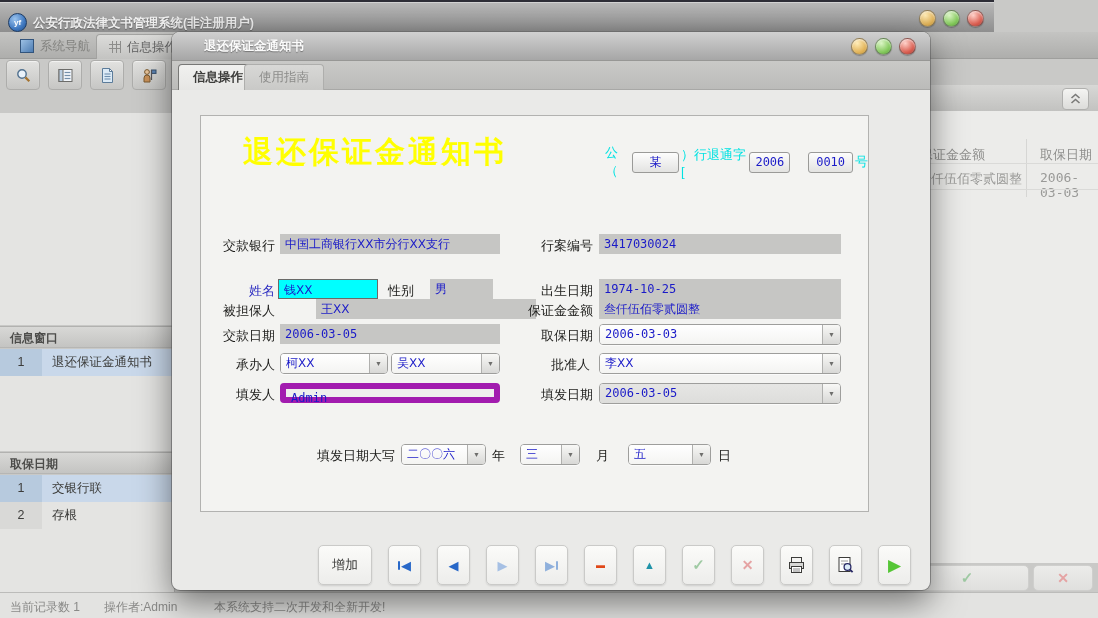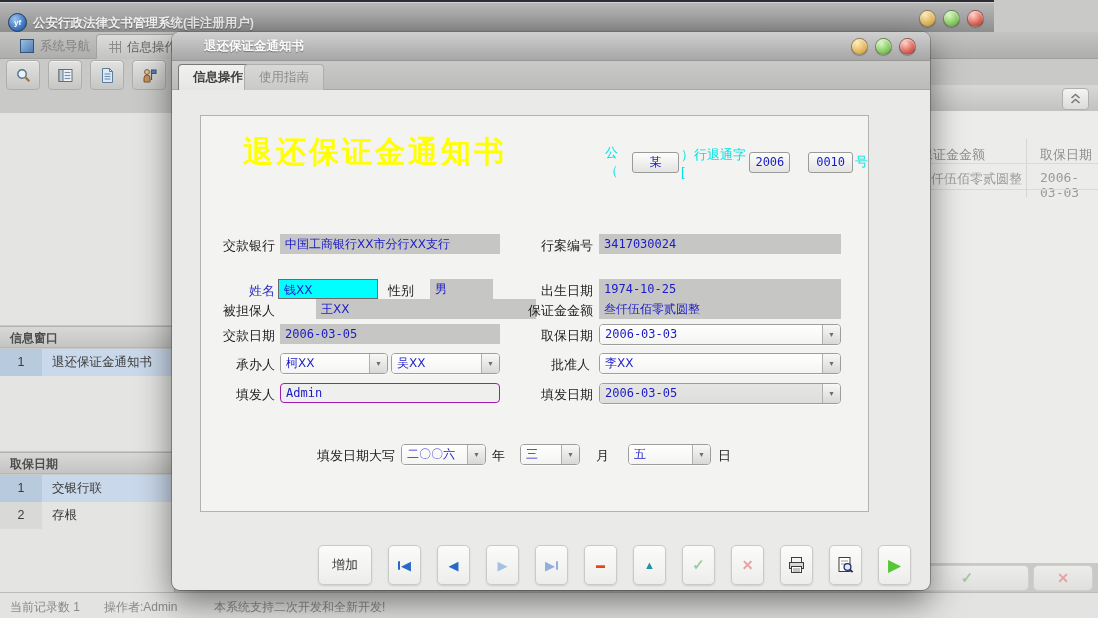--- a/index.html
+++ b/index.html
@@ -89,21 +89,21 @@
   .numbox{height:19px;border:1px solid #9a9a98;border-radius:3px;background:linear-gradient(#fdfdfd,#e3e3e1);
     display:flex;align-items:center;justify-content:center;
     font-family:"DejaVu Sans Mono",monospace;font-size:12px;color:#1a1ac8;margin:0 2px;}
   .frow{position:absolute;left:14px;right:14px;height:21px;}
   .flbl{position:absolute;top:3px;font-size:13px;color:#1d1d1b;}
   .flbl.r{text-align:right;}
   .flbl.blue{color:#2a2ac0;}
   .ffield{position:absolute;top:0;height:20px;line-height:20px;background:#c6c6c4;
     font-family:"DejaVu Sans Mono",monospace;font-size:12px;color:#1a1ac8;padding-left:5px;box-sizing:border-box;}
   .ffield.cyan{background:#00ffff;border:1px solid #6a6a68;}
-  .rfield{position:absolute;top:0;height:20px;line-height:18px;background:#efefed;border:1px solid #a21caf;
+  .rfield{position:absolute;top:0;height:20px;line-height:18px;background:#efefed;border:6px solid #a21caf;
     border-radius:4px;font-family:"DejaVu Sans Mono",monospace;font-size:12px;color:#1a1ac8;
     padding-left:5px;box-sizing:border-box;}
   .combo{position:absolute;top:0;height:21px;border:1px solid #9e9e9c;border-radius:4px;background:#fff;
     display:flex;box-sizing:border-box;overflow:hidden;box-shadow:0 1px 1px rgba(255,255,255,.7);}
   .combo .cv{flex:1;font-family:"DejaVu Sans Mono",monospace;font-size:12px;color:#1a1ac8;
     line-height:19px;padding-left:5px;background:linear-gradient(#ffffff,#f4f4f2);}
   .combo.dim .cv{background:linear-gradient(#e6e6e4,#dddddb);}
   .combo .cbtn{width:17px;flex:none;border-left:1px solid #b0b0ae;
     background:linear-gradient(#f8f8f6,#d8d8d6);display:flex;align-items:center;justify-content:center;
     font-size:7px;color:#6e6e6c;}

